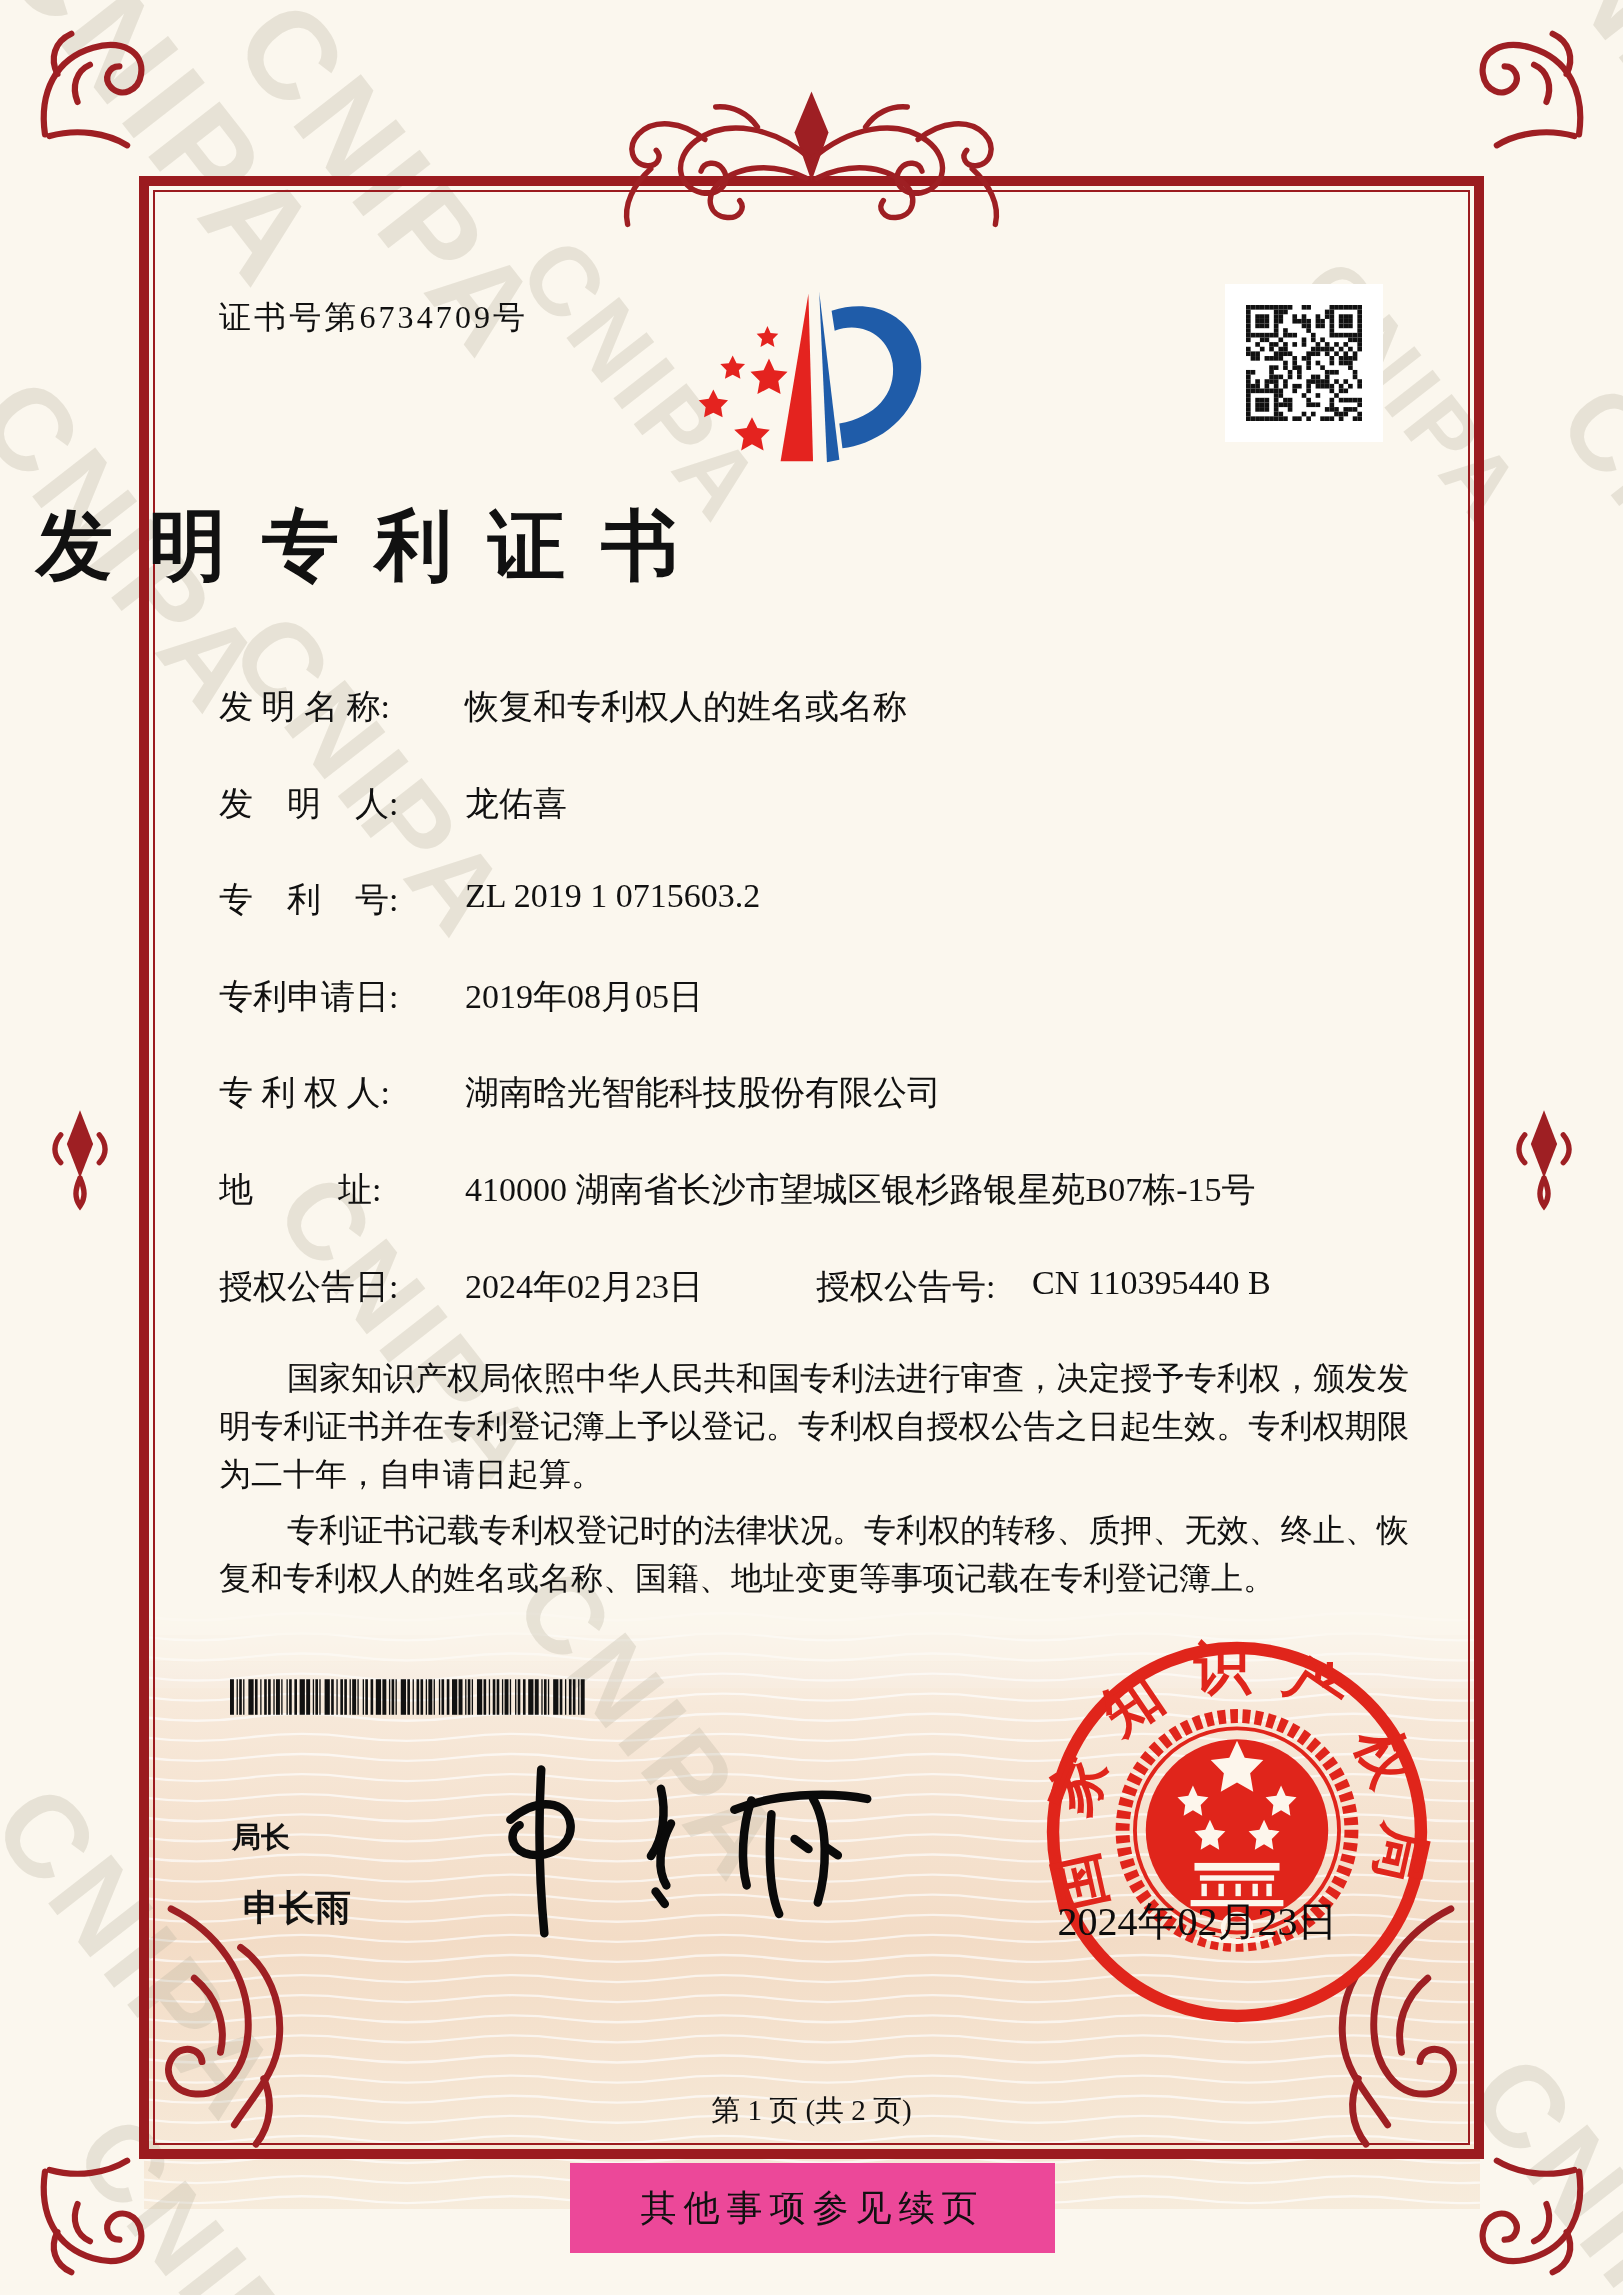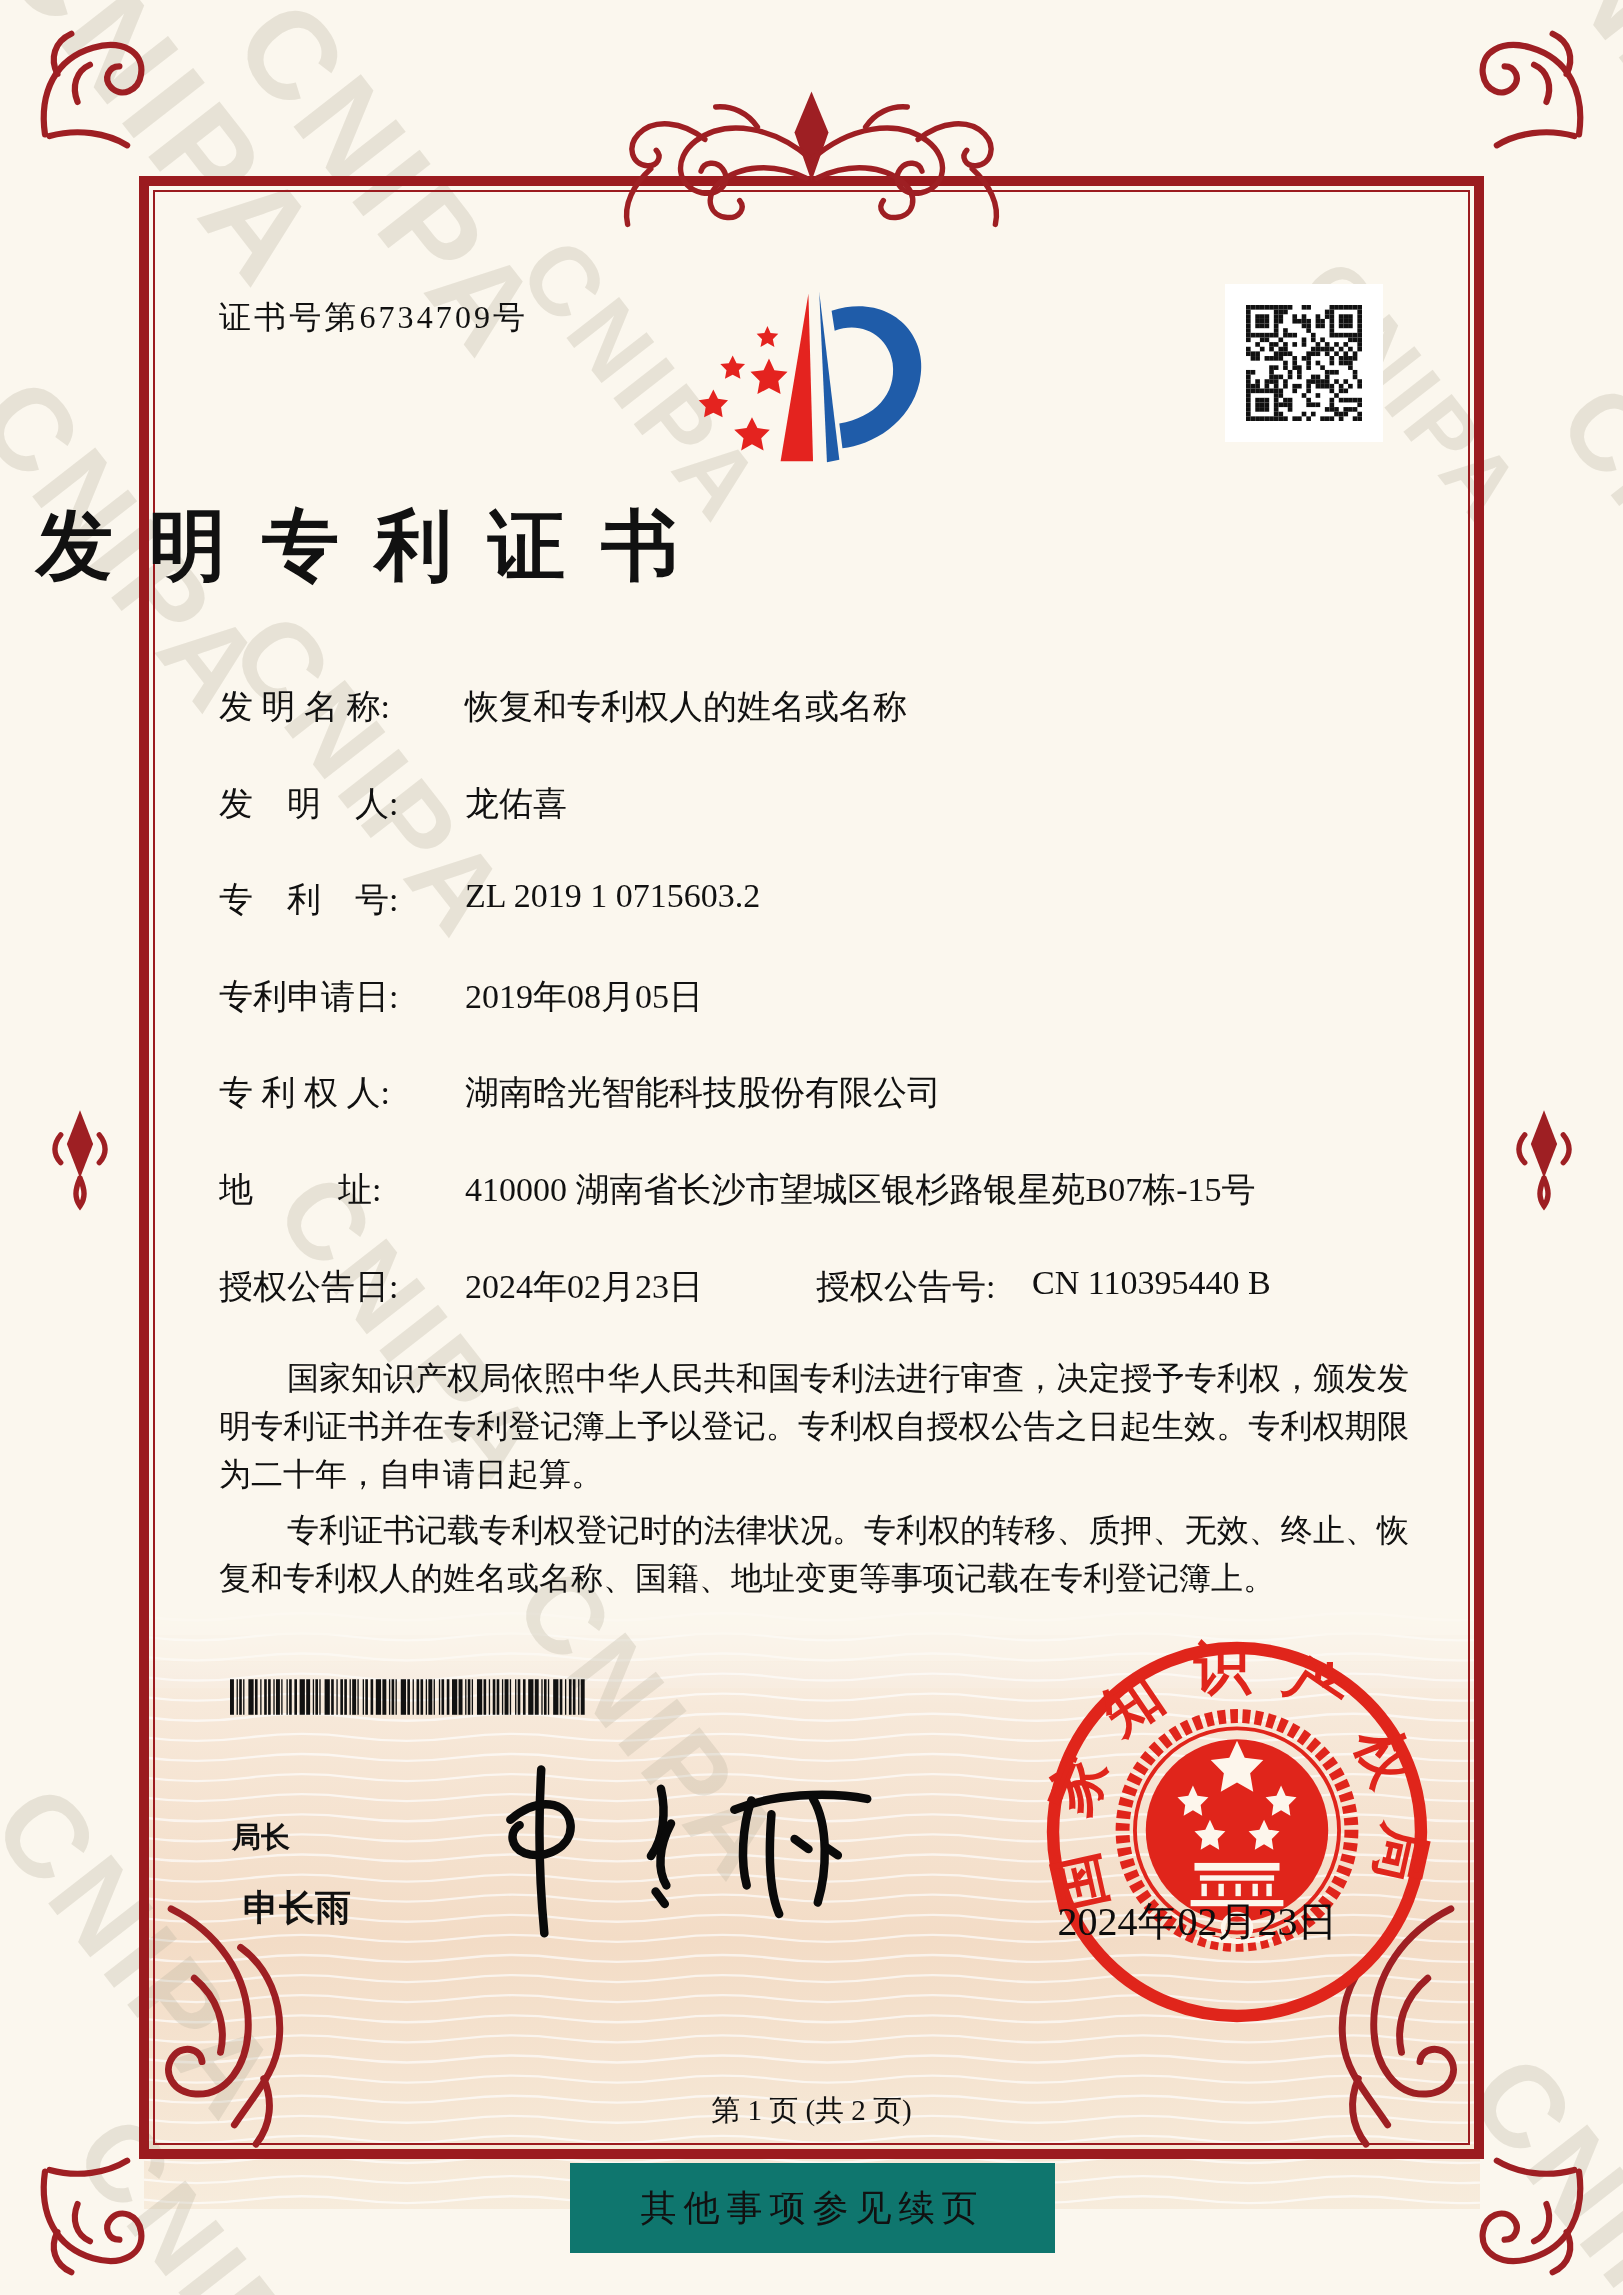--- a/index.html
+++ b/index.html
@@ -21,21 +21,21 @@
   .fvalue{white-space:pre;}
   .para{position:absolute;left:219px;width:1190px;font-size:32px;line-height:48px;
         text-align:justify;text-indent:68px;z-index:3;}
   .dirtitle{position:absolute;left:232px;top:1818px;font-size:29px;font-weight:700;
         font-family:"Liberation Sans","DejaVu Sans",sans-serif;z-index:4;}
   .dirname{position:absolute;left:232px;top:1884px;font-size:36px;font-weight:700;
         font-family:"Liberation Sans","DejaVu Sans",sans-serif;z-index:4;margin-left:11px;}
   .sealdate{position:absolute;left:1012px;top:1894px;width:371px;text-align:center;
         font-size:40px;color:#0d0d0d;z-index:5;}
   .pagenum{position:absolute;left:0;top:2091px;width:1623px;text-align:center;font-size:29px;z-index:3;}
-  .contbox{position:absolute;left:570px;top:2163px;width:485px;height:90px;background:#0f766e;
+  .contbox{position:absolute;left:570px;top:2163px;width:485px;height:90px;background:#ec4899;
         text-align:center;font-size:36px;letter-spacing:7px;padding-top:21px;box-sizing:border-box;z-index:3;}
   .qrbox{position:absolute;left:1225px;top:284px;width:158px;height:158px;background:#ffffff;z-index:3;}
   svg{display:block;}
 </style>
 </head>
 <body>
 
 <div class="page">
 
   <div class="band">

